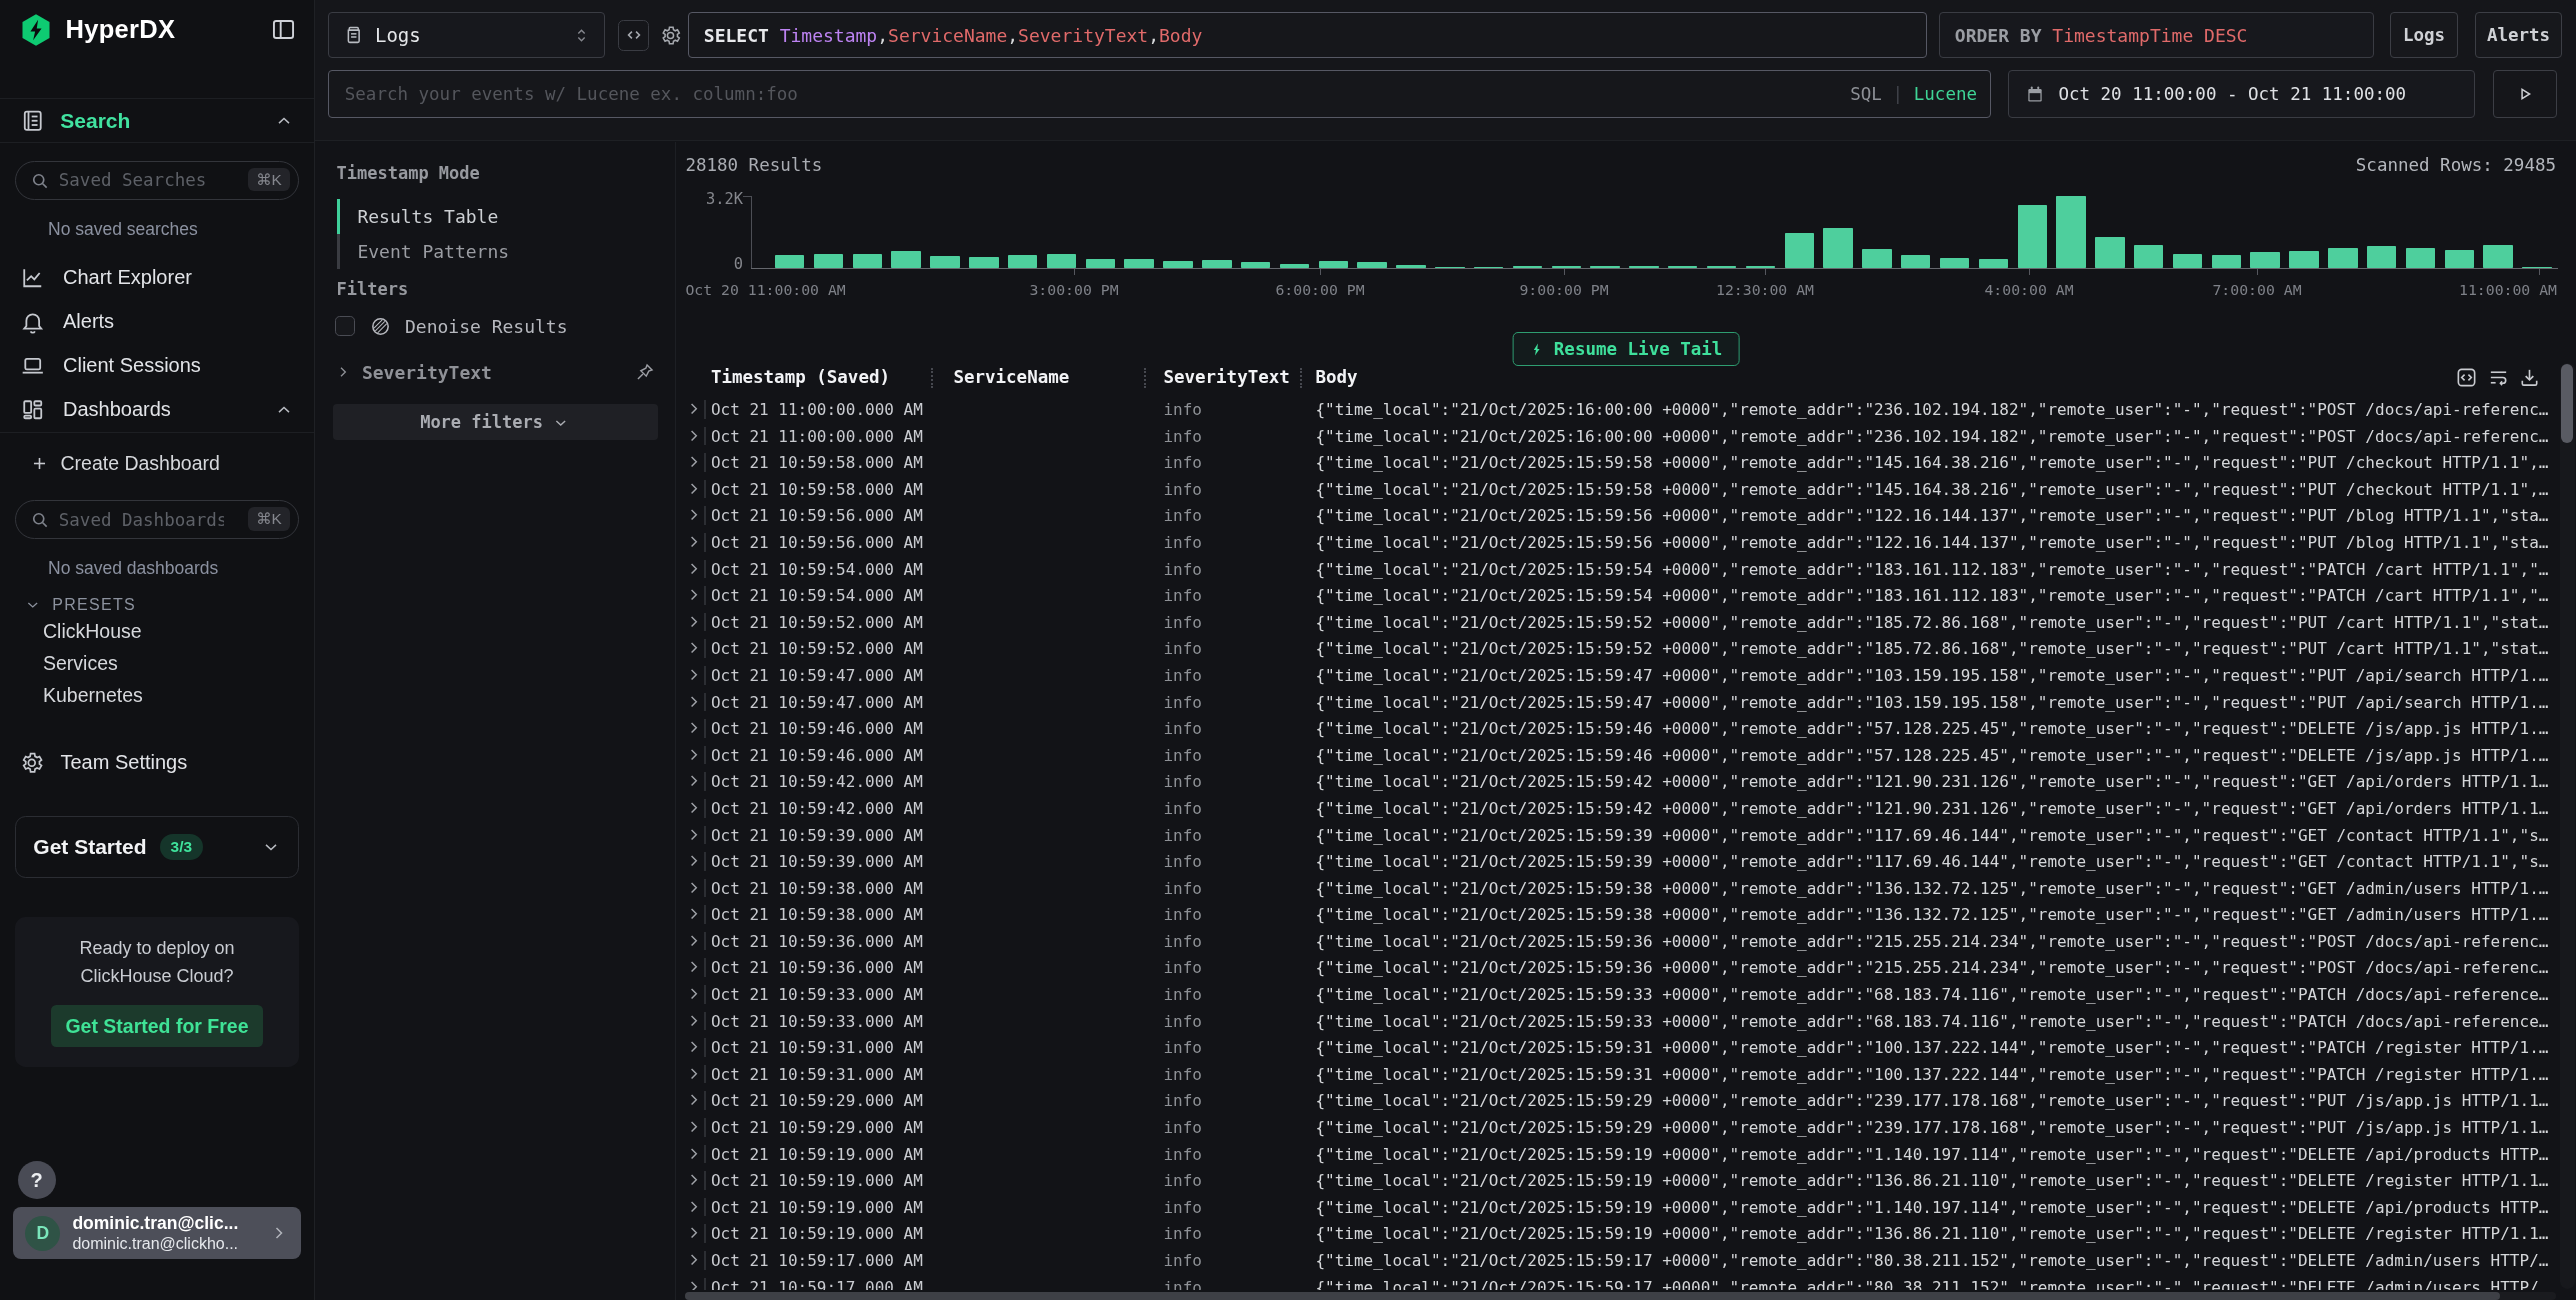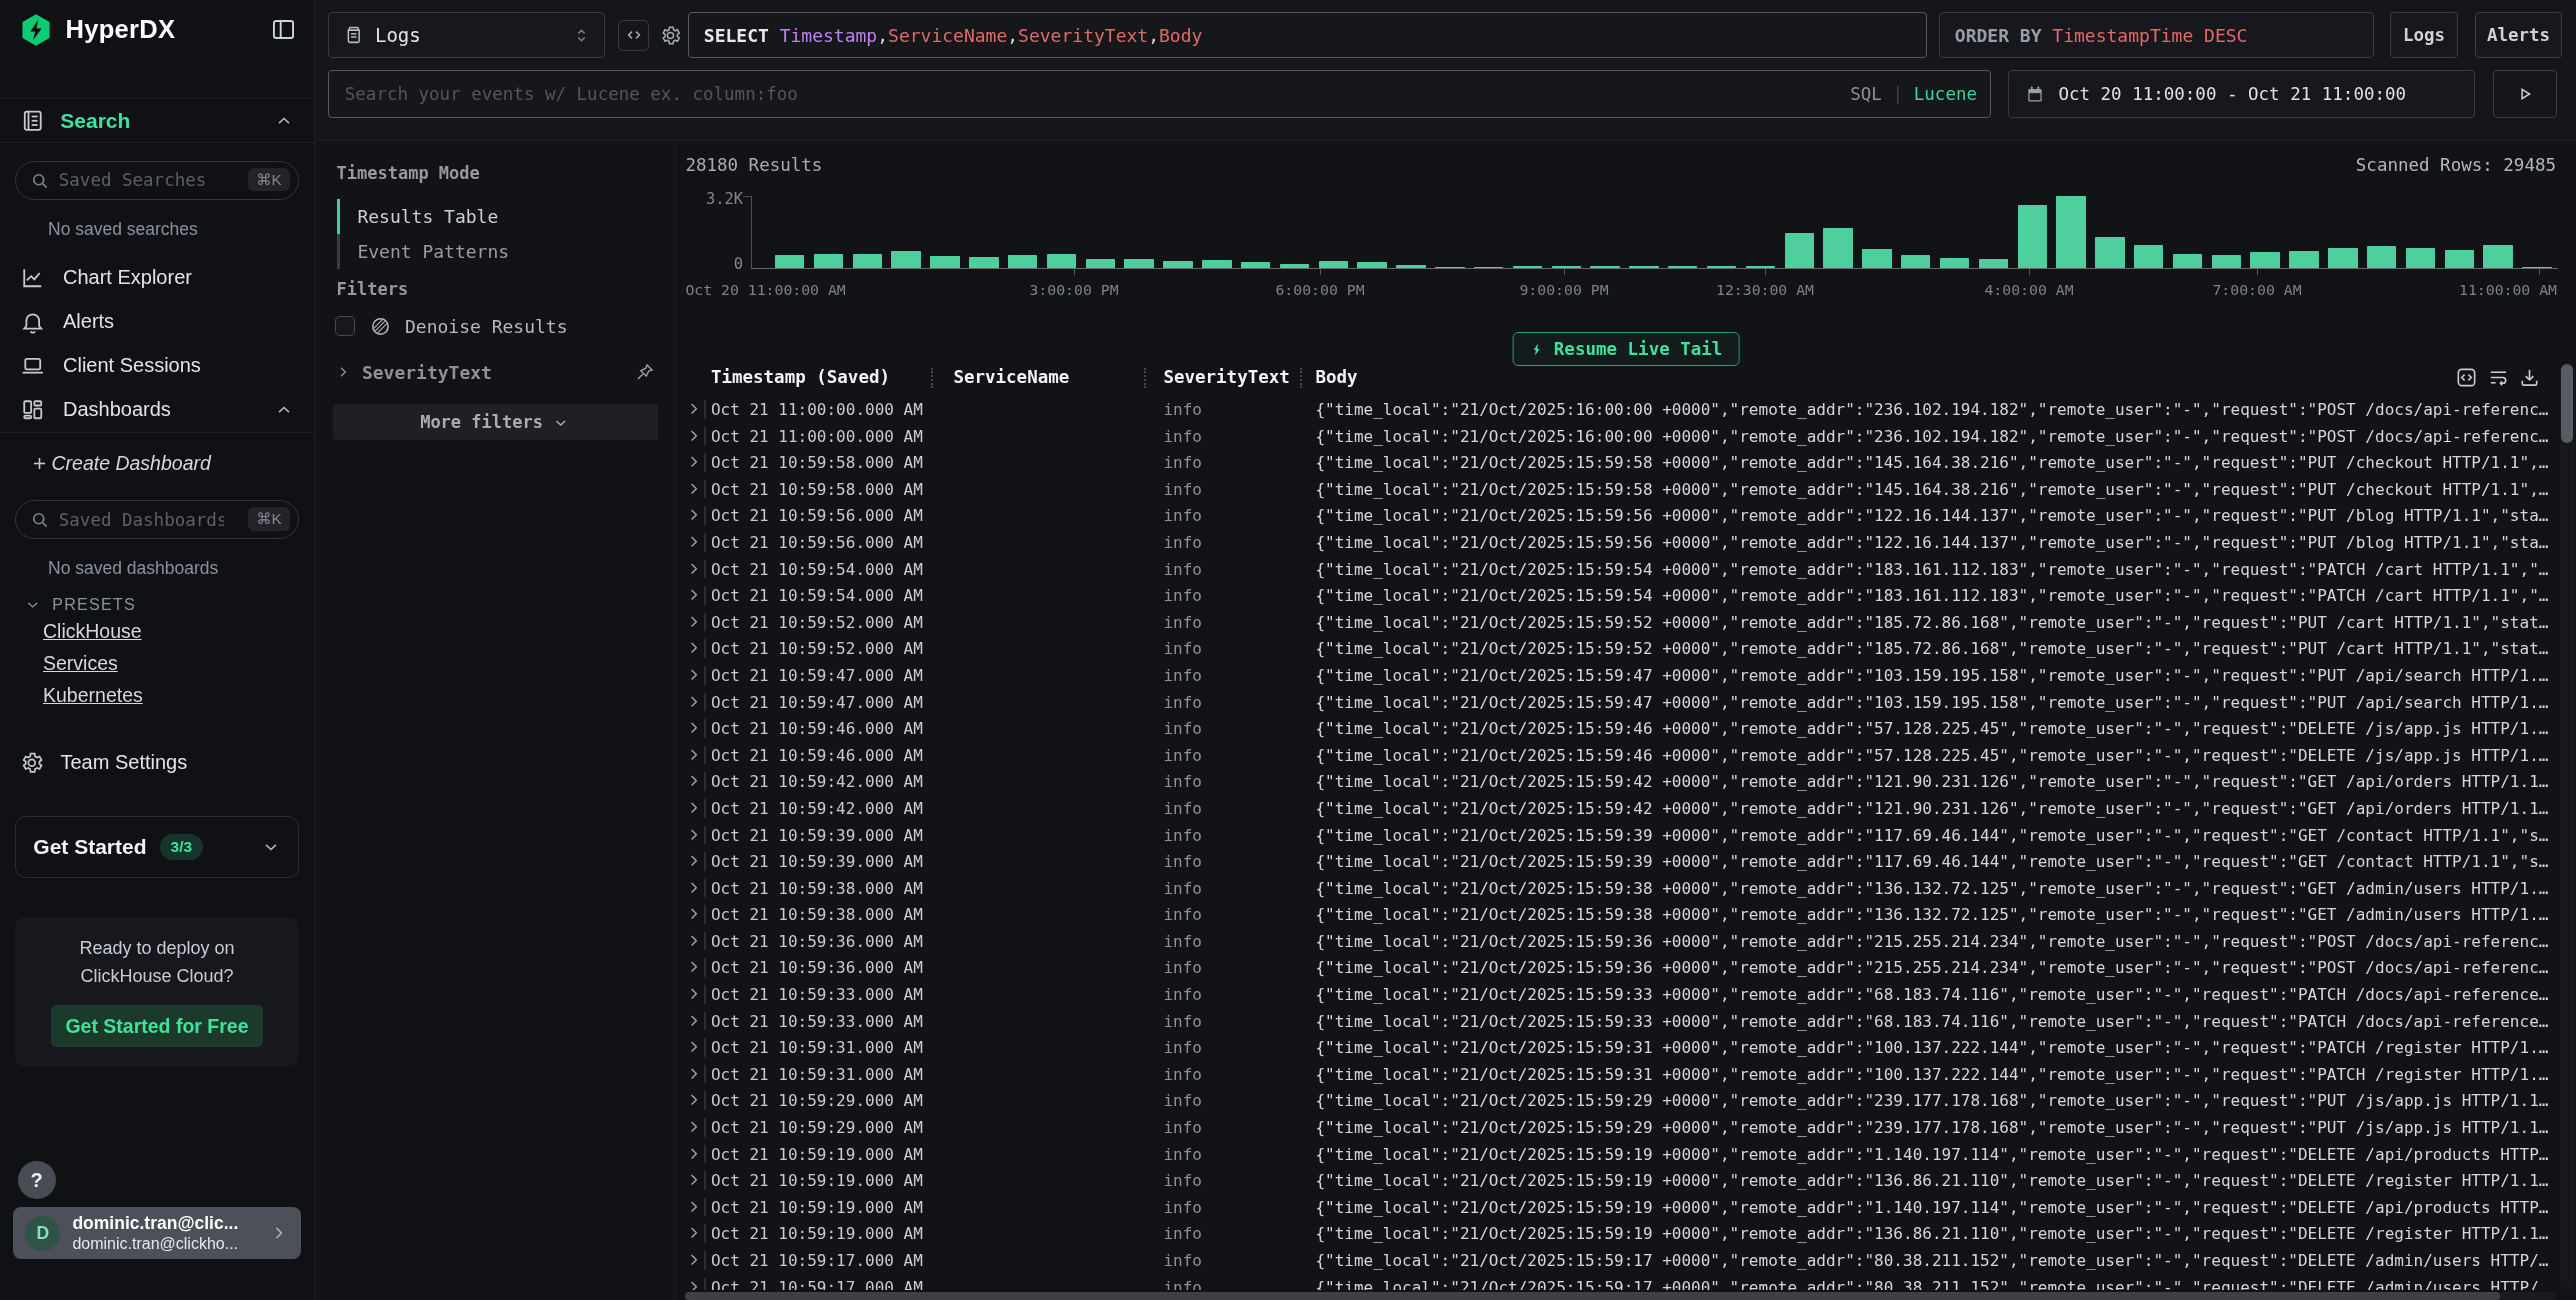--- a/index.html
+++ b/index.html
@@ -17,23 +17,23 @@
   .pill{position:relative;margin:17.5px 14.8px 0;height:39px;}
   .pill input{width:100%;height:100%;box-sizing:border-box;background:transparent;border:1.3px solid #33353b;border-radius:20px;color:#c9ccd2;font-size:17.5px;font-family:"DejaVu Sans Mono",monospace;padding:0 74px 0 43px;outline:none;}
   .pill input::placeholder{color:#5d6067;}
   .pill .mag{position:absolute;left:14.8px;top:10px;}
   .pill .kbd{position:absolute;right:9.4px;top:7.4px;background:#232429;border-radius:6px;padding:2.7px 8px;font-size:15.4px;color:#85878e;}
   .muted-line{margin:19px 0 0 48px;font-size:17.5px;color:#8b91a0;}
   .nav{margin-top:16px;}
   .nav-item{height:44px;display:flex;align-items:center;padding:0 20px;gap:17.5px;cursor:pointer;}
   .nav-item span.lbl{font-size:20px;color:#e2e4e8;}
   .nav-divider{border-bottom:1.3px solid #1d1f23;}
-  .create-dash{height:38px;margin-top:12px;display:flex;align-items:center;padding:0 29.5px;gap:3px;font-size:19.5px;color:#d6d8dc;font-style:italic;}
+  .create-dash{height:38px;margin-top:12px;display:flex;align-items:center;padding:0 29.5px;gap:12px;font-size:19.5px;color:#d6d8dc;}
   .presets-hdr{margin:14.8px 0 0 24px;height:21.5px;display:flex;align-items:center;gap:10.7px;font-size:16px;letter-spacing:1.3px;color:#8c929e;}
-  .preset-item{height:32px;display:flex;align-items:center;padding-left:43px;font-size:19.5px;color:#d6d8dc;text-decoration:underline;}
+  .preset-item{height:32px;display:flex;align-items:center;padding-left:43px;font-size:19.5px;color:#d6d8dc;}
   .team-row{margin-top:31px;height:40px;display:flex;align-items:center;padding:0 19px;gap:16px;font-size:20px;color:#e2e4e8;}
   .getstarted{margin:34px 14.8px 0;height:62px;border:1.3px solid #2b2d33;border-radius:10.7px;display:flex;align-items:center;padding:0 17.5px;gap:13.4px;box-sizing:border-box;}
   .gs-label{font-size:21px;font-weight:700;color:#f2f3f5;}
   .gs-badge{background:#15352a;color:#3fe39c;font-size:15.4px;font-weight:700;border-radius:671px;padding:4px 10.7px;}
   .gs-chevron{margin-left:auto;display:flex;}
   .cloudcard{margin:39px 14.8px 0;background:#17181d;border-radius:10.7px;padding:17.5px 19px 20px;text-align:center;}
   .cc-line{font-size:18px;color:#c9ccd2;line-height:1.55;}
   .cc-btn{margin:14.8px auto 0;width:212px;height:42px;background:#1c3a2c;border-radius:5.4px;display:flex;align-items:center;justify-content:center;font-size:19.5px;font-weight:700;color:#3fe296;cursor:pointer;}
   .help-fab{position:absolute;left:17.5px;bottom:102px;width:38px;height:38px;border-radius:50%;background:#494b55;display:flex;align-items:center;justify-content:center;font-size:20px;font-weight:700;color:#eceef1;cursor:pointer;}
   .userchip{position:absolute;left:13.4px;right:13.4px;bottom:42px;height:52px;background:#4d4f59;border-radius:8px;display:flex;align-items:center;padding:0 12px;gap:12px;box-sizing:border-box;cursor:pointer;}

